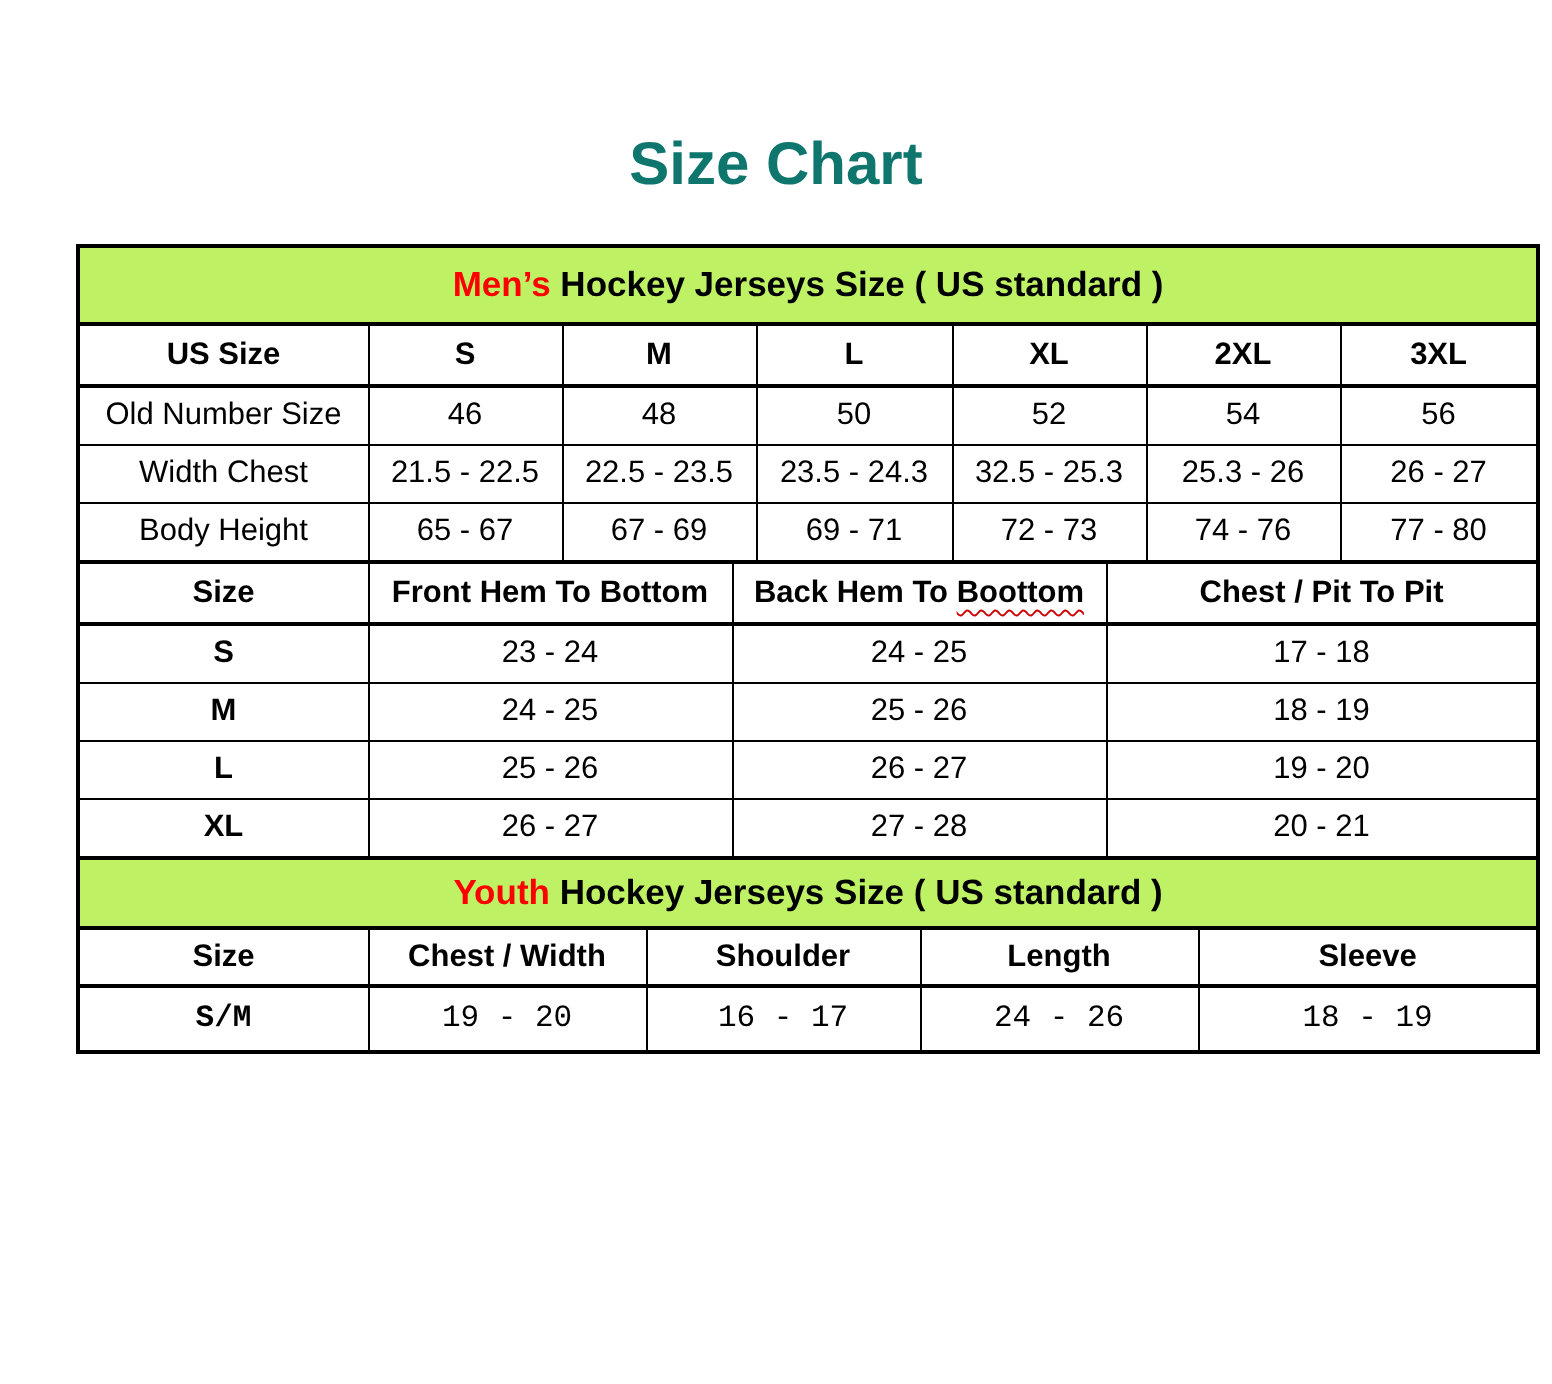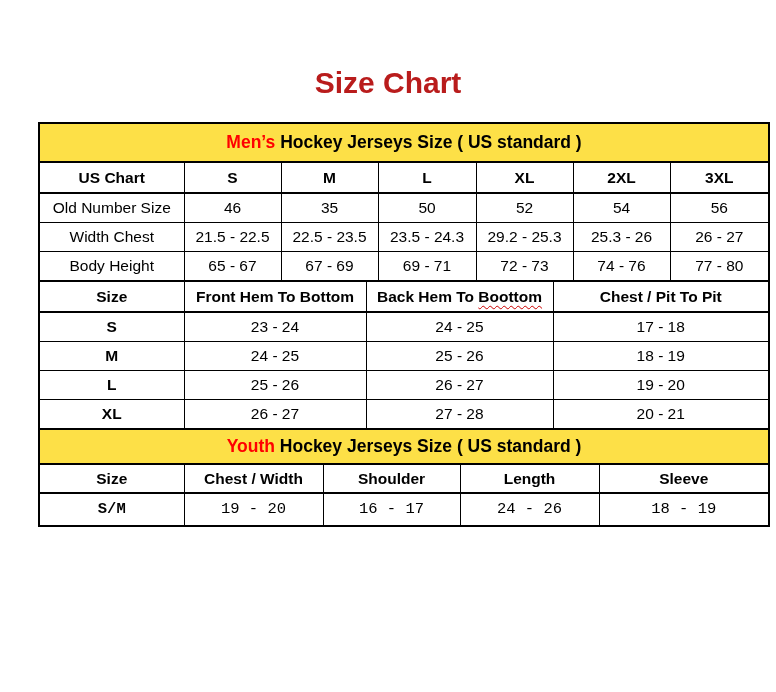--- a/index.html
+++ b/index.html
@@ -1,27 +1,27 @@
 <!DOCTYPE html>
 <html><head>
 <meta charset="utf-8">
 <style>
   html,body{margin:0;padding:0;background:#ffffff;}
   .page{position:relative;width:776px;height:692px;background:#ffffff;overflow:hidden;
         font-family:"Liberation Sans",sans-serif;color:#000;}
   .title{position:absolute;top:66px;left:0;width:776px;text-align:center;
-         font-size:30px;font-weight:700;color:#b91c1c;letter-spacing:0;}
+         font-size:30px;font-weight:700;color:#0f766e;letter-spacing:0;}
   .tables{position:absolute;top:122px;left:38px;width:730px;}
   table.sec{border-collapse:collapse;table-layout:fixed;width:730px;
             border:2.5px solid #000;}
   table.sec + table.sec{margin-top:-2px;}
   .sec td,.sec th{border:1.5px solid #000;padding:0 2px;text-align:center;
                   vertical-align:middle;font-size:15.5px;line-height:1.1;
                   overflow:hidden;white-space:nowrap;}
-  tr.banner td{height:37px;background:#fde047;font-weight:700;font-size:17.5px;
+  tr.banner td{height:37px;background:#bef264;font-weight:700;font-size:17.5px;
                border:2px solid #000;}
   tr.banner .hl{color:#ff0000;}
   tr.head th{height:29px;font-weight:700;border-bottom:2px solid #000;}
   tr.datarow td{height:28px;}
   .sec .lbl-bold{font-weight:700;}
   #youth-table tr.banner td{height:33px;}
   #youth-table tr.head th{height:27px;}
   #youth-table tr.datarow td{height:31px;border-top:2px solid #ef4444;font-family:Liberation Mono, monospace;}
   .squiggle{text-decoration:underline;text-decoration-style:wavy;
             text-decoration-color:#cc0000;text-decoration-thickness:1px;
@@ -44,43 +44,43 @@
         <col style="width:98px">
           <col style="width:97px">
           <col style="width:97px">
           <col style="width:99px">
       </colgroup>
       <tbody>
           <tr class="banner">
         <td colspan="7"><span class="hl">Men’s</span><span> Hockey Jerseys Size ( US standard )</span></td>
       </tr>
       <tr class="head">
-        <th>US Chart</th>
+        <th>US Size</th>
         <th>S</th>
         <th>M</th>
         <th>L</th>
         <th>XL</th>
         <th>2XL</th>
         <th>3XL</th>
       </tr>
       <tr class="datarow">
         <td>Old Number Size</td>
         <td>46</td>
-        <td>35</td>
+        <td>48</td>
         <td>50</td>
         <td>52</td>
         <td>54</td>
         <td>56</td>
       </tr>
       <tr class="datarow">
         <td>Width Chest</td>
         <td>21.5 - 22.5</td>
         <td>22.5 - 23.5</td>
         <td>23.5 - 24.3</td>
-        <td>29.2 - 25.3</td>
+        <td>32.5 - 25.3</td>
         <td>25.3 - 26</td>
         <td>26 - 27</td>
       </tr>
       <tr class="datarow">
         <td>Body Height</td>
         <td>65 - 67</td>
         <td>67 - 69</td>
         <td>69 - 71</td>
         <td>72 - 73</td>
         <td>74 - 76</td>

